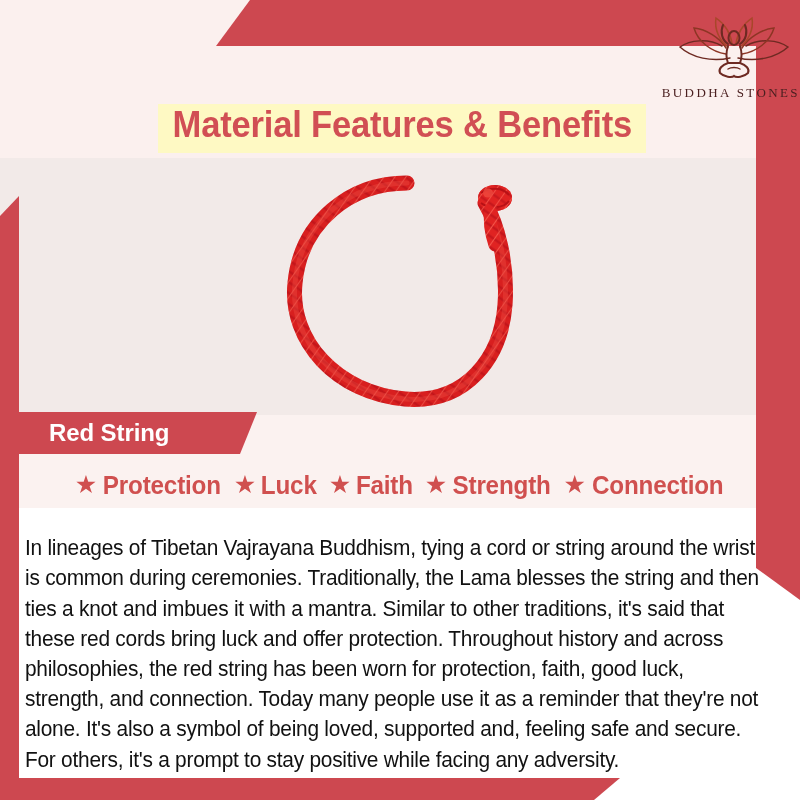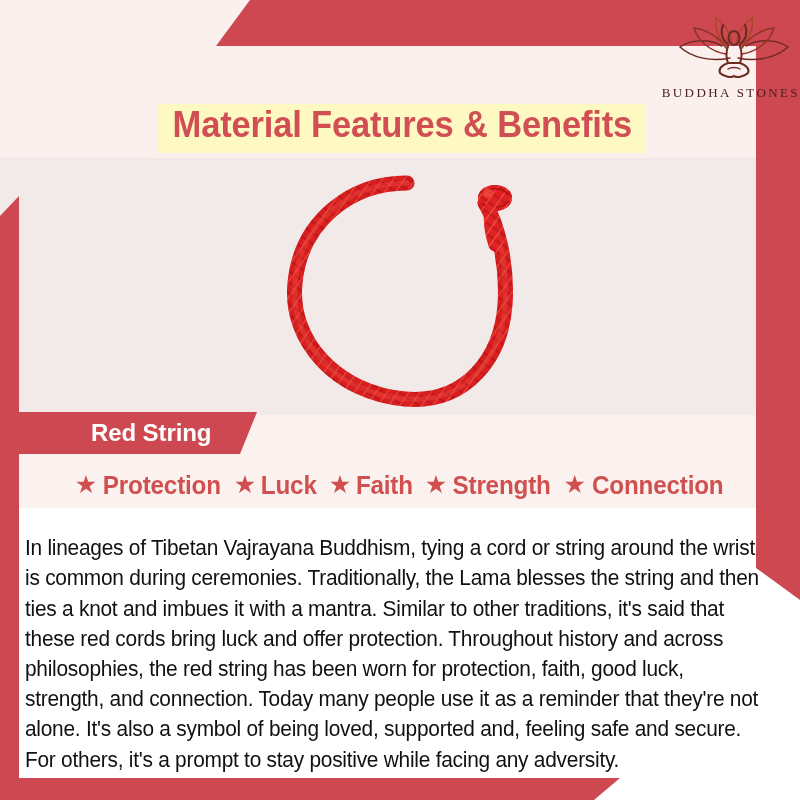--- a/index.html
+++ b/index.html
@@ -125,21 +125,21 @@
   .ribbon {
     position: absolute;
     left: 17px; top: 412px;
     width: 240px; height: 42px;
     background: #cd4850;
     clip-path: polygon(0 0, 100% 0, calc(100% - 17px) 100%, 0 100%);
     display: flex;
     align-items: center;
   }
   .ribbon-label {
-    margin-left: 74px;
+    margin-left: 32px;
     font-family: "Liberation Sans Narrow", "Liberation Sans", sans-serif;
     font-size: 24px;
     font-weight: bold;
     color: #ffffff;
     letter-spacing: -0.1px;
     white-space: nowrap;
   }
 
   
   .benefits {

